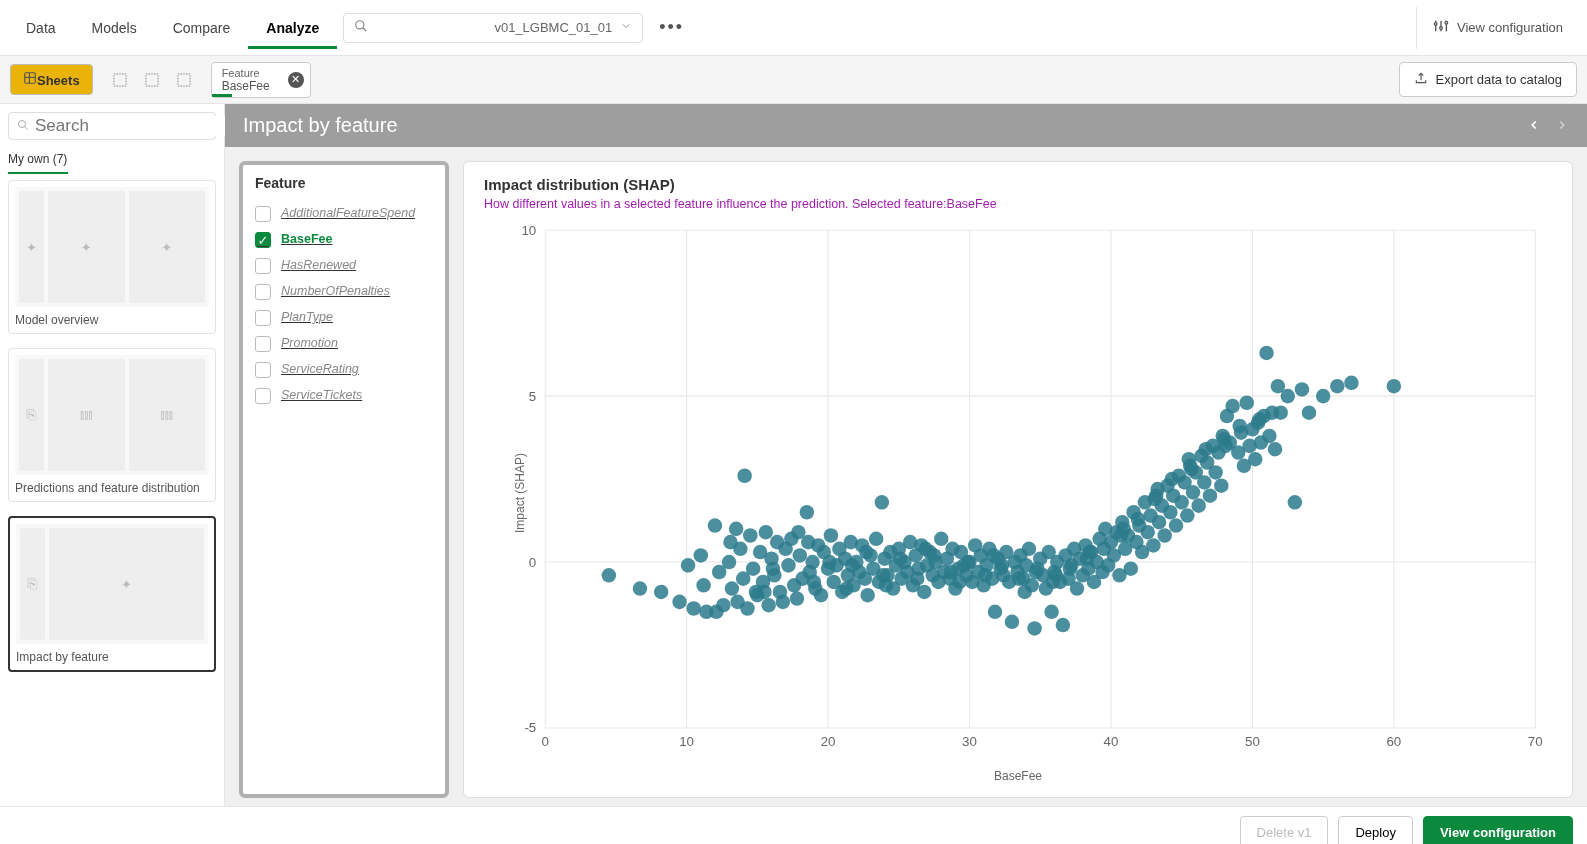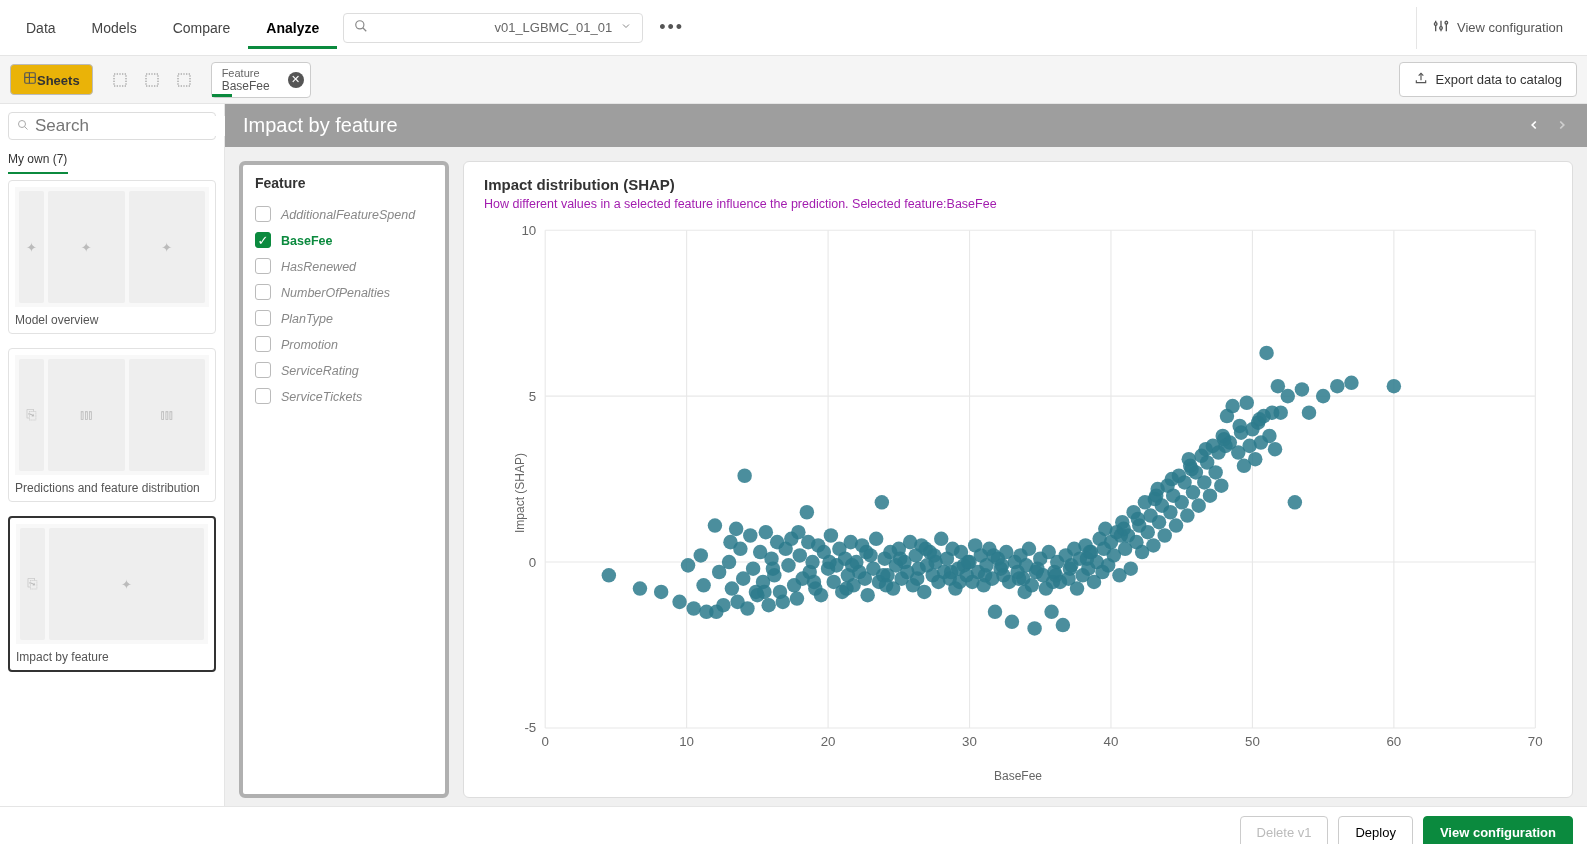--- a/index.html
+++ b/index.html
@@ -45,21 +45,21 @@
 
 
 .maincanvas { flex:1; background:#f0f0f0; display:flex; flex-direction:column; }
 .canvas-header { background:#9e9e9e; color:#fff; padding:10px 18px; font-size:20px; display:flex; align-items:center; }
 .canvas-header .navarrows { margin-left:auto; display:flex; gap:14px; }
 .canvas-body { flex:1; display:flex; gap:14px; padding:14px; }
 
 
 .feature-panel { width:210px; background:#fff; border:4px solid #b0b0b0; border-radius:6px; padding:10px 12px; }
 .feature-panel h4 { font-size:14px; font-weight:600; margin-bottom:10px; }
-.feat-item { display:flex; align-items:flex-end; gap:10px; padding:5px 0; cursor:pointer; }
+.feat-item { display:flex; align-items:flex-start; gap:10px; padding:5px 0; cursor:pointer;text-decoration:underline; }
 .checkbox { width:16px; height:16px; border:1.5px solid #bbb; border-radius:3px; display:flex; align-items:center; justify-content:center; flex-shrink:0; }
 .checkbox.checked { background:#0b8a3e; border-color:#0b8a3e; color:#fff; }
 .feat-item .lbl { font-size:12.5px; color:#888; font-style:italic; }
 .feat-item .lbl.sel { color:#0b8a3e; font-weight:600; font-style:normal; }
 
 
 .chart-panel { flex:1; background:#fff; border:1px solid #ddd; border-radius:6px; padding:14px 20px; display:flex; flex-direction:column; }
 .chart-title { font-size:15px; font-weight:700; color:#333; }
 .chart-sub { font-size:12.5px; color:#a21caf; margin-top:4px; }
 .plot-wrap { flex:1; position:relative; margin-top:8px; }

